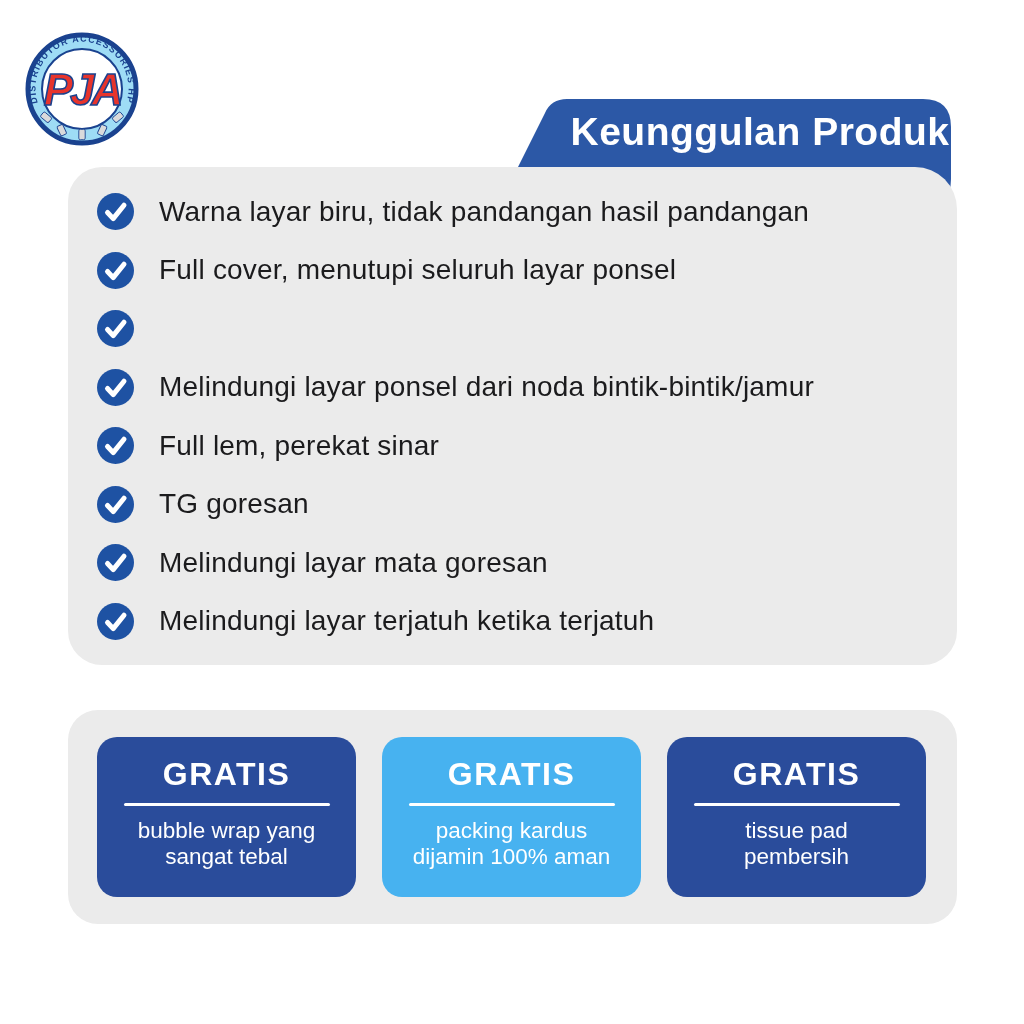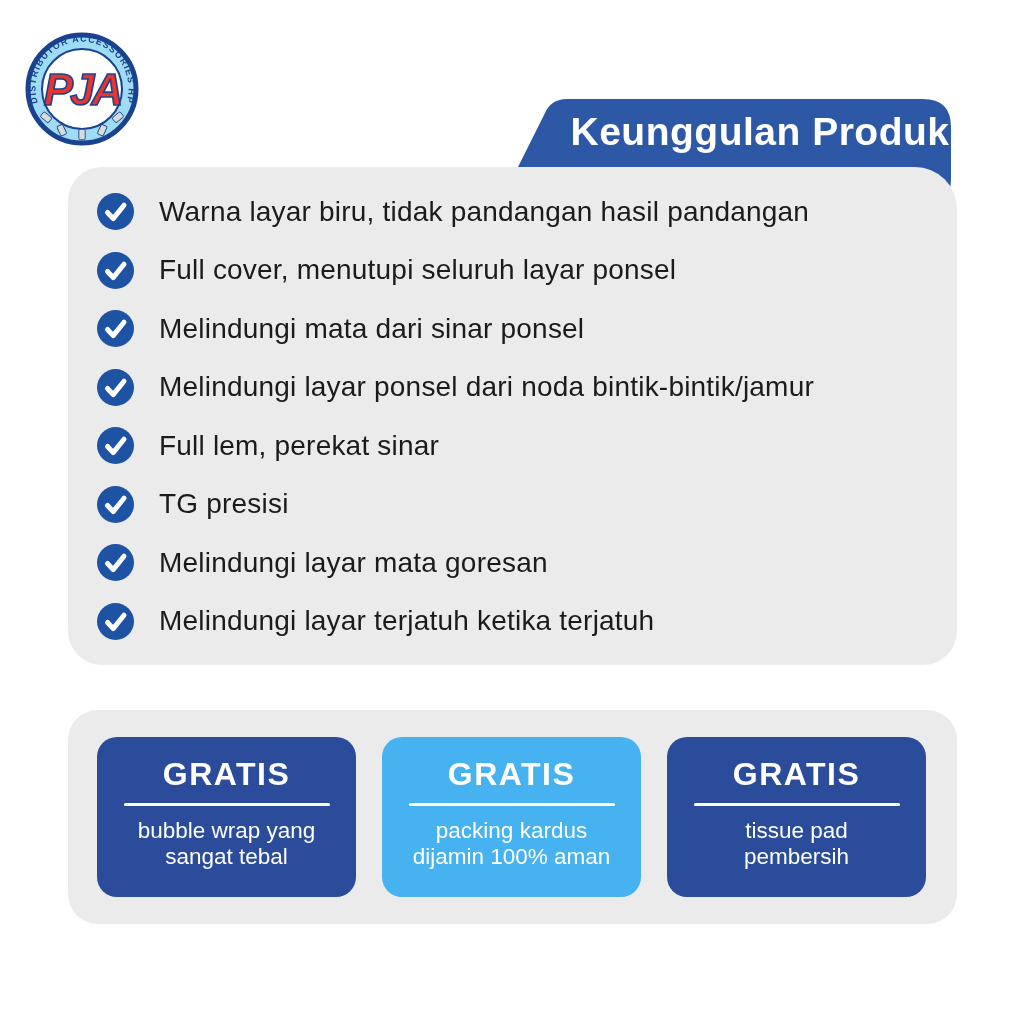--- a/index.html
+++ b/index.html
@@ -123,21 +123,20 @@
       <path d="M 10.5 19.5 L 16.2 25.6 L 27 12.2" fill="none" stroke="#ffffff" stroke-width="5" stroke-linecap="round" stroke-linejoin="round"></path>
     </svg>
     <div class="benefit-label">Full cover, menutupi seluruh layar ponsel</div>
   </div>
 
   <div class="benefit-row">
     <svg class="check" viewBox="0 0 37 37">
       <circle cx="18.5" cy="18.5" r="18.5"></circle>
       <path d="M 10.5 19.5 L 16.2 25.6 L 27 12.2" fill="none" stroke="#ffffff" stroke-width="5" stroke-linecap="round" stroke-linejoin="round"></path>
     </svg>
-    <div class="benefit-label">Melindungi mata dari sinar ponsel</div>
   </div>
 
   <div class="benefit-row">
     <svg class="check" viewBox="0 0 37 37">
       <circle cx="18.5" cy="18.5" r="18.5"></circle>
       <path d="M 10.5 19.5 L 16.2 25.6 L 27 12.2" fill="none" stroke="#ffffff" stroke-width="5" stroke-linecap="round" stroke-linejoin="round"></path>
     </svg>
     <div class="benefit-label">Melindungi layar ponsel dari noda bintik-bintik/jamur</div>
   </div>
 
@@ -147,21 +146,21 @@
       <path d="M 10.5 19.5 L 16.2 25.6 L 27 12.2" fill="none" stroke="#ffffff" stroke-width="5" stroke-linecap="round" stroke-linejoin="round"></path>
     </svg>
     <div class="benefit-label">Full lem, perekat sinar</div>
   </div>
 
   <div class="benefit-row">
     <svg class="check" viewBox="0 0 37 37">
       <circle cx="18.5" cy="18.5" r="18.5"></circle>
       <path d="M 10.5 19.5 L 16.2 25.6 L 27 12.2" fill="none" stroke="#ffffff" stroke-width="5" stroke-linecap="round" stroke-linejoin="round"></path>
     </svg>
-    <div class="benefit-label">TG presisi</div>
+    <div class="benefit-label">TG goresan</div>
   </div>
 
   <div class="benefit-row">
     <svg class="check" viewBox="0 0 37 37">
       <circle cx="18.5" cy="18.5" r="18.5"></circle>
       <path d="M 10.5 19.5 L 16.2 25.6 L 27 12.2" fill="none" stroke="#ffffff" stroke-width="5" stroke-linecap="round" stroke-linejoin="round"></path>
     </svg>
     <div class="benefit-label">Melindungi layar mata goresan</div>
   </div>
 

